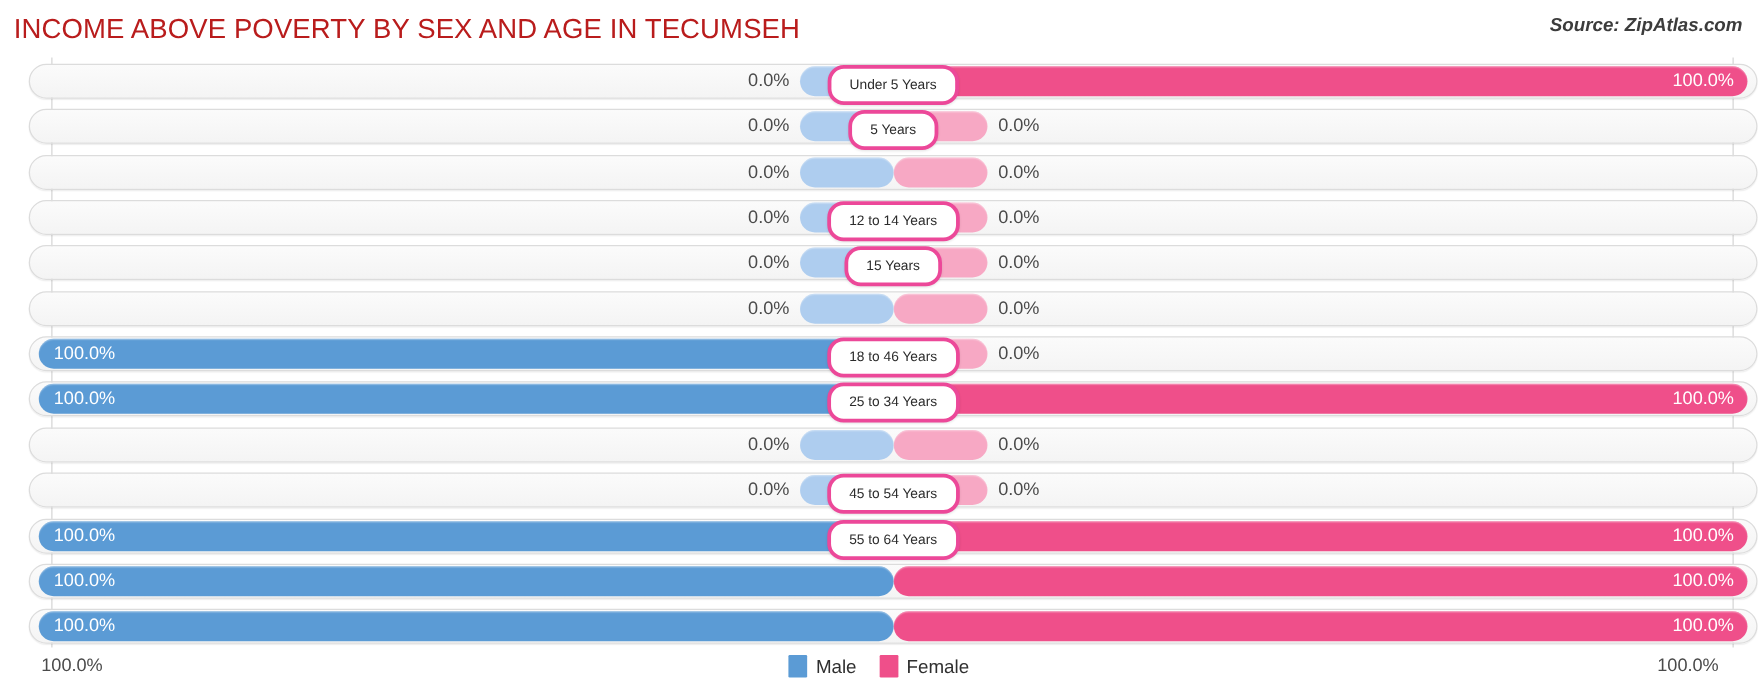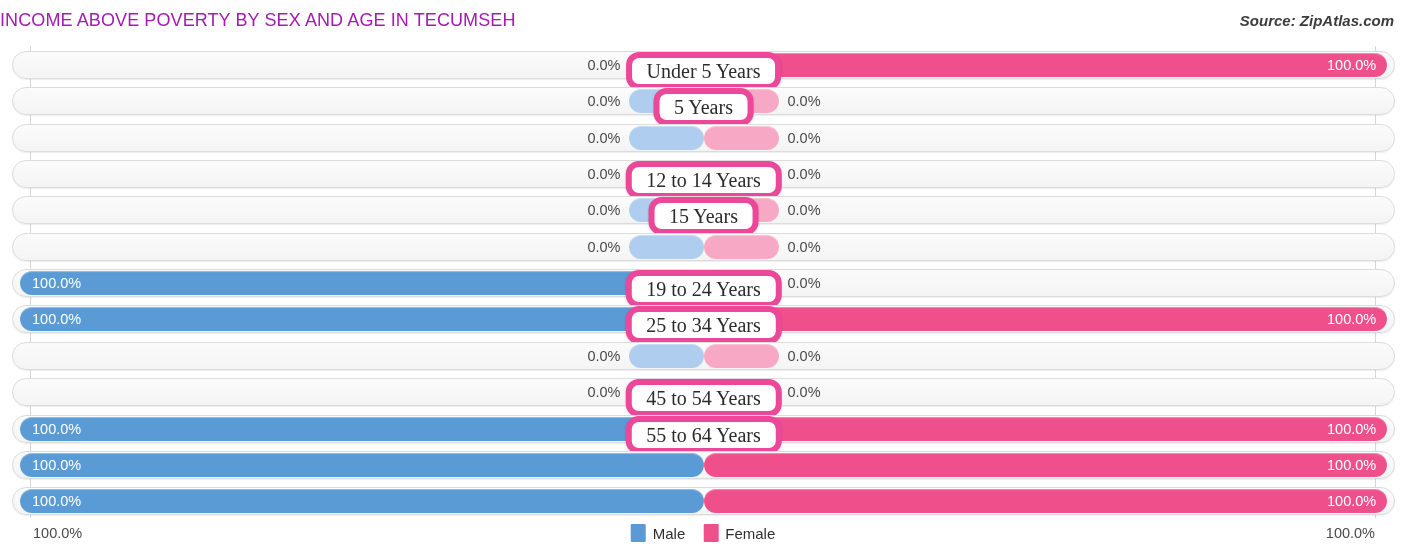--- a/index.html
+++ b/index.html
@@ -18,43 +18,43 @@
 
   
   .header {
     position: absolute;
     left: 0; top: 0;
     width: 1406px;
     height: 44px;
   }
   .chart-title {
     position: absolute;
-    left: 0;
+    left: 11px;
     top: 10px;
-    font-size: 18px;
+    font-size: 22px;
     letter-spacing: 0.1px;
-    color: #a21caf;
+    color: #b91c1c;
     font-weight: 400;
     white-space: nowrap;
   }
   .source {
     position: absolute;
     right: 12px;
     top: 12px;
     font-size: 15px;
     font-style: italic;
     font-weight: bold;
     color: #3c3c3c;
     white-space: nowrap;
   }
 
   
   .plot {
     position: absolute;
-    left: 0;
+    left: 11px;
     top: 46px;
     width: 1328px;
     height: 472px;
   }
 
   
   .gridline {
     position: absolute;
     top: 0;
     bottom: 0;
@@ -121,29 +121,28 @@
 
   
   .pill {
     position: absolute;
     top: 1px;
     height: 26px;
     line-height: 26px;
     left: 50%;
     transform: translateX(-50%);
     background: #ffffff;
-    border: 6px solid #ec4899;
+    border: 3px solid #ec4899;
     border-radius: 13px;
     padding: 0 15px;
-    font-size: 20px;
+    font-size: 11px;
     color: #2b2b2b;
     white-space: nowrap;
     z-index: 4;
     box-shadow: 0 1px 2px rgba(0,0,0,0.10);
-    font-family: Liberation Serif, serif;
   }
 
   
   .footer {
     position: absolute;
     left: 0;
     top: 520px;
     width: 1406px;
     height: 39px;
   }
@@ -240,21 +239,21 @@
       <div class="bar-female" style="width: 75px; left: 691.5px; background: linear-gradient(rgb(247, 168, 196), rgb(247, 168, 196));"></div>
       <div class="val outside male-outside" style="right: 774.5px;">0.0%</div>
       <div class="val outside female-outside" style="left: 775.5px;">0.0%</div>
     </div>
     <div class="row" style="top: 223.1px;">
       <div class="track"></div>
       <div class="bar-male" style="width: 683.5px; left: 8px; background: linear-gradient(rgb(91, 155, 213), rgb(91, 155, 213));"></div>
       <div class="bar-female" style="width: 75px; left: 691.5px; background: linear-gradient(rgb(247, 168, 196), rgb(247, 168, 196));"></div>
       <div class="val inside" style="left: 20px;">100.0%</div>
       <div class="val outside female-outside" style="left: 775.5px;">0.0%</div>
-      <div class="pill">19 to 24 Years</div>
+      <div class="pill">18 to 46 Years</div>
     </div>
     <div class="row" style="top: 259.45px;">
       <div class="track"></div>
       <div class="bar-male" style="width: 683.5px; left: 8px; background: linear-gradient(rgb(91, 155, 213), rgb(91, 155, 213));"></div>
       <div class="bar-female" style="width: 683.5px; left: 691.5px; background: linear-gradient(rgb(239, 79, 138), rgb(239, 79, 138));"></div>
       <div class="val inside" style="left: 20px;">100.0%</div>
       <div class="val inside" style="left: 1315px; width: 48px; text-align: right;">100.0%</div>
       <div class="pill">25 to 34 Years</div>
     </div>
     <div class="row" style="top: 295.8px;">

